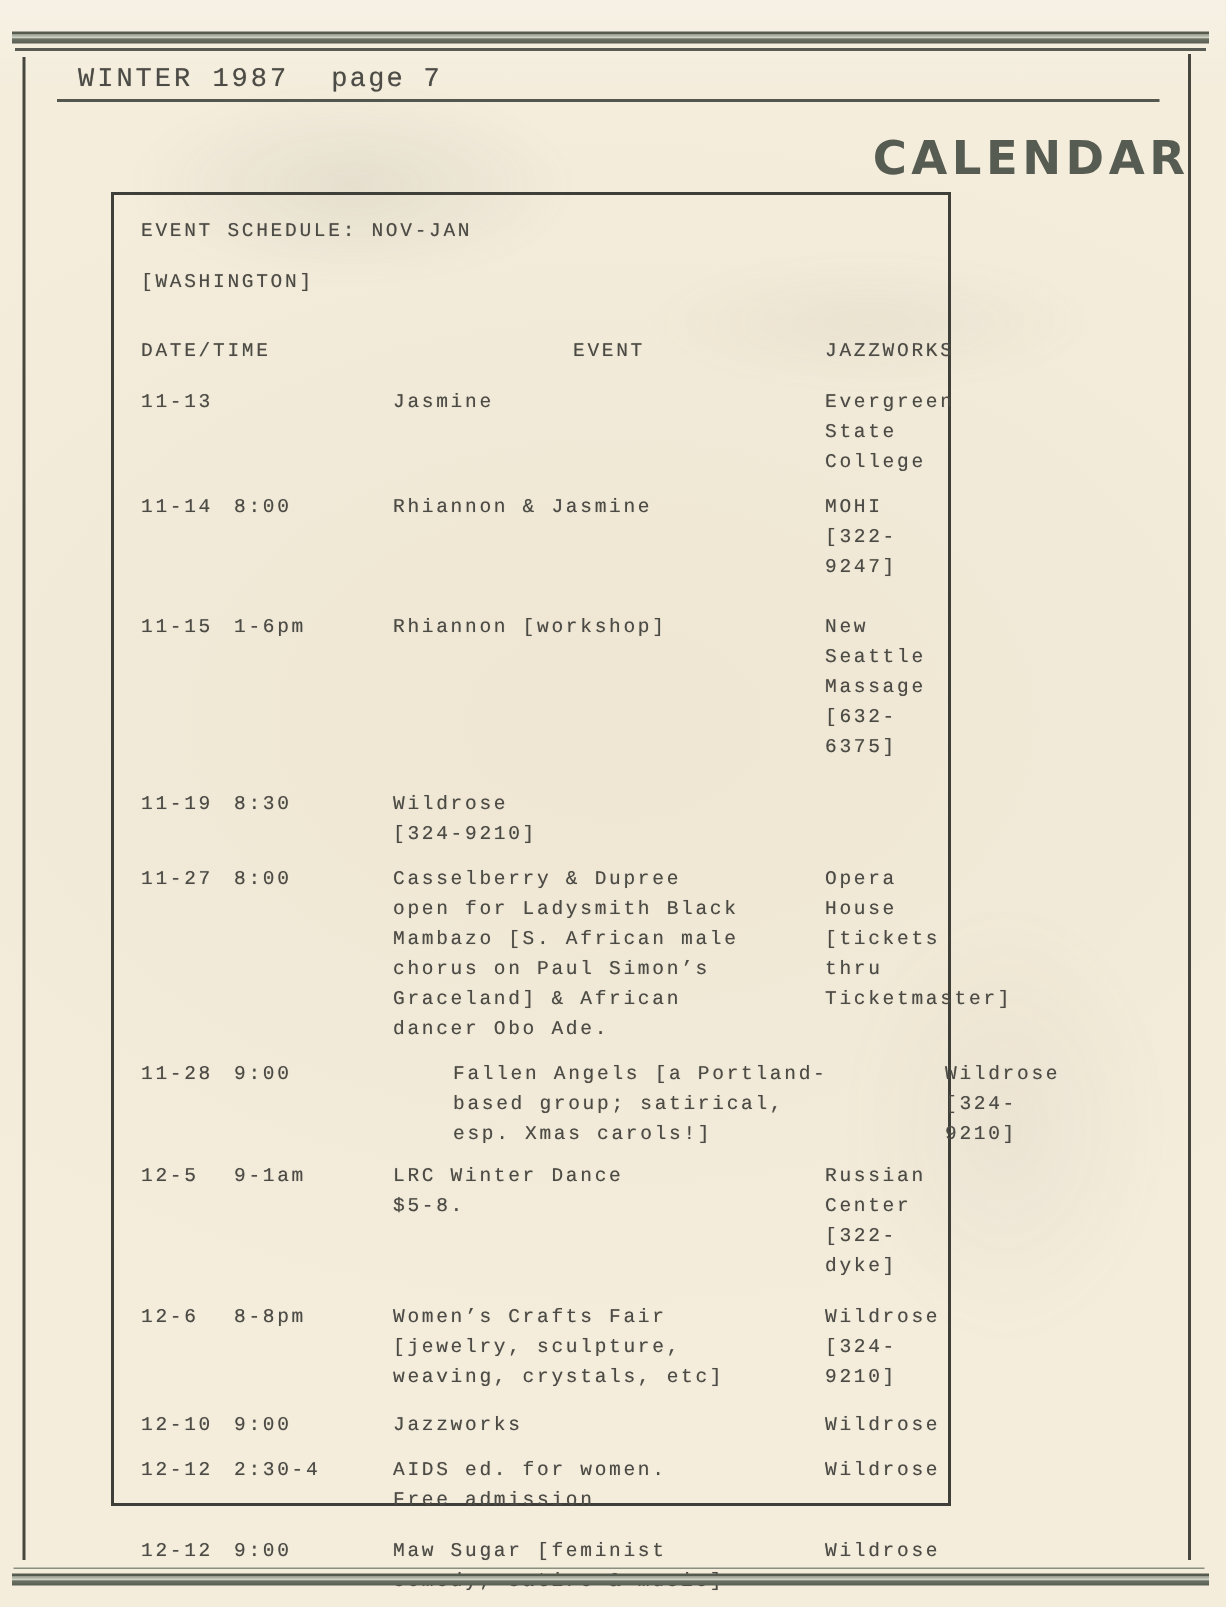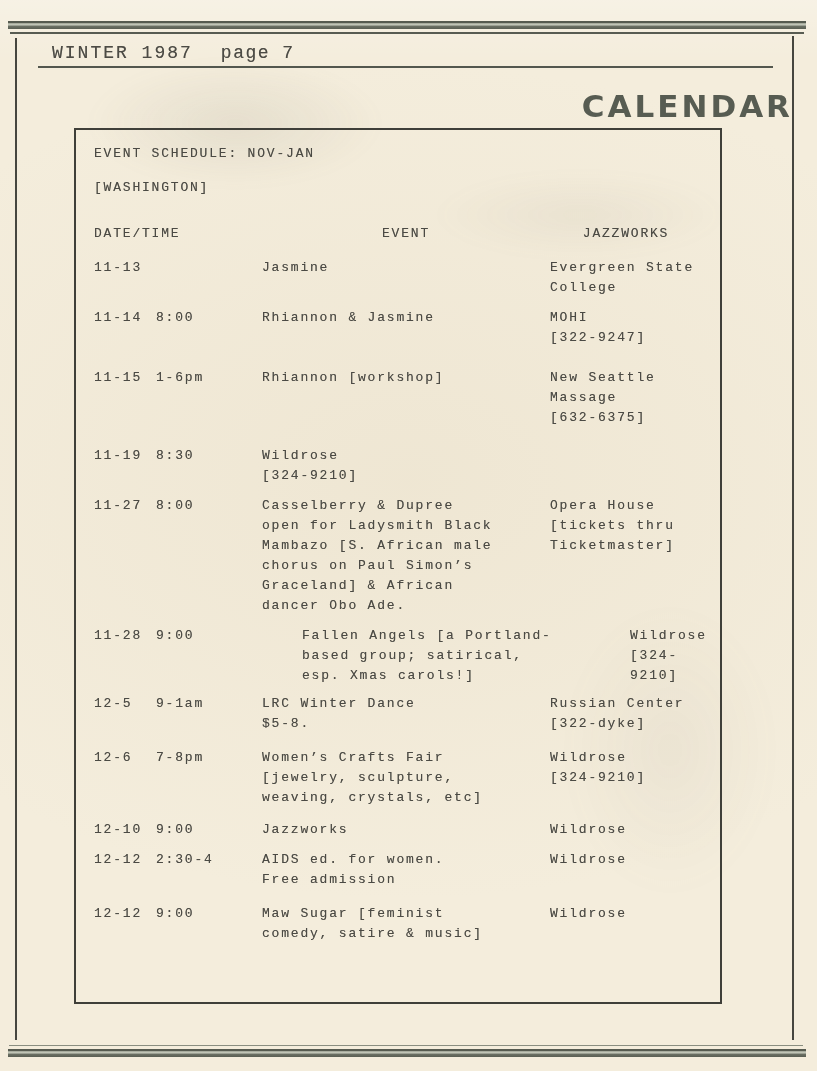--- a/index.html
+++ b/index.html
@@ -64,32 +64,32 @@
   .calendar-title{
     position:absolute;left:0;right:24px;top:88px;
     text-align:right;
     font-family:"DejaVu Sans", sans-serif;
     font-weight:bold;font-size:31px;letter-spacing:3px;
     color:var(--heading,#575c52);
   }
 
   
   .schedule-box{
-    position:absolute;left:74px;top:128px;width:648px;height:876px;
+    position:absolute;left:74px;top:128px;width:560px;height:876px;
     border:2px solid #3f3f39;
     box-sizing:border-box;
     padding:14px 18px 0 18px;
     font-size:13px;line-height:20px;letter-spacing:1.8px;
     color:var(--ink,#4b4a44);
     text-shadow:0 0 0.5px rgba(75,74,68,0.5);
   }
   .sub1{margin-bottom:14px;}
   .sub2{margin-bottom:26px;}
 
-  .cols, .row{display:flex;align-items:flex-start;justify-content:center;}
+  .cols, .row{display:flex;align-items:flex-start;}
   .c1{width:168px;flex:none;}
   .c2{width:288px;flex:none;}
   .c3{flex:1;min-width:0;}
   .cols{margin-bottom:14px;}
   .cols .c2,.cols .c3{text-align:center;}
 
   .cell{white-space:pre-line;}
   .date{display:inline-block;width:62px;}
 
   .mb0{margin-bottom:0;}   .mb8{margin-bottom:8px;gap:40px;}
@@ -180,21 +180,21 @@
 
   <div class="row mb14">
     <div class="c1"><span class="date">12-5</span><span>9-1am</span></div>
     <div class="c2 cell">LRC Winter Dance
 $5-8.</div>
     <div class="c3 cell">Russian Center
 [322-dyke]</div>
   </div>
 
   <div class="row mb12">
-    <div class="c1"><span class="date">12-6</span><span>7-8pm</span></div>
+    <div class="c1"><span class="date">12-6</span><span>8-8pm</span></div>
     <div class="c2 cell">Women’s Crafts Fair
 [jewelry, sculpture,
 weaving, crystals, etc]</div>
     <div class="c3 cell">Wildrose
 [324-9210]</div>
   </div>
 
   <div class="row mb10">
     <div class="c1"><span class="date">12-10</span><span>9:00</span></div>
     <div class="c2 cell">Jazzworks</div>

